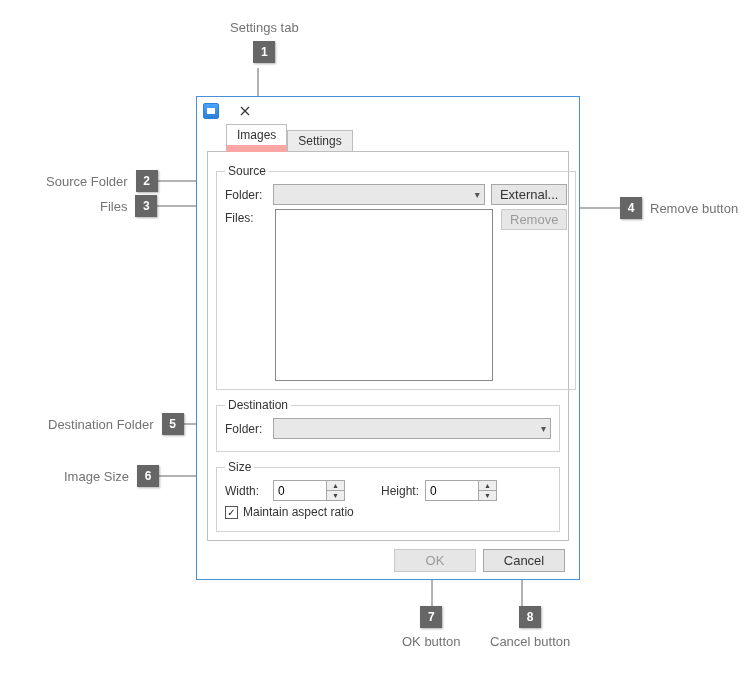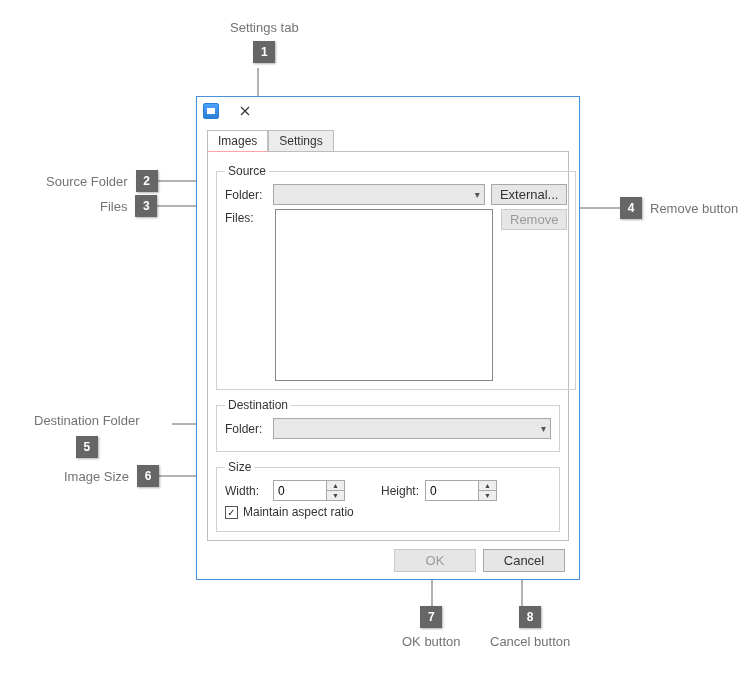--- a/index.html
+++ b/index.html
@@ -90,22 +90,23 @@
     border: 1px solid #bdbdbd;
     background: #fff;
     padding: 3px 10px 3px 10px;
     font-size: 12px;
     margin-right: 0px;
     position: relative;
     top: 1px;
     cursor: pointer;
   }
   .tab.active {
-    border-bottom: 1px solid #fca5a5;
+    border-bottom: 7px solid #fca5a5;
     z-index: 2;
+    margin-left: 19px;
   }
   .tab.inactive {
     background: #ececec;
   }
   .tab-panel {
     border: 1px solid #bdbdbd;
     padding: 8px;
     background: #fff;
   }
   fieldset.group {
@@ -216,21 +217,21 @@
   <span class="num">2</span>
 </div>
 <div class="callout" style="left:100px; top:195px; flex-direction:row;">
   <span class="lbl">Files</span>
   <span class="num">3</span>
 </div>
 <div class="callout" style="left:620px; top:197px; flex-direction:row;">
   <span class="num">4</span>
   <span class="lbl">Remove button</span>
 </div>
-<div class="callout" style="left:34px; top:413px; flex-direction:column;">
+<div class="callout" style="left:48px; top:413px; flex-direction:row;">
   <span class="lbl">Destination Folder</span>
   <span class="num">5</span>
 </div>
 <div class="callout" style="left:64px; top:465px; flex-direction:row;">
   <span class="lbl">Image Size</span>
   <span class="num">6</span>
 </div>
 <div class="callout" style="left:402px; top:606px; flex-direction:column; gap:6px;">
   <span class="num">7</span>
   <span class="lbl">OK button</span>

